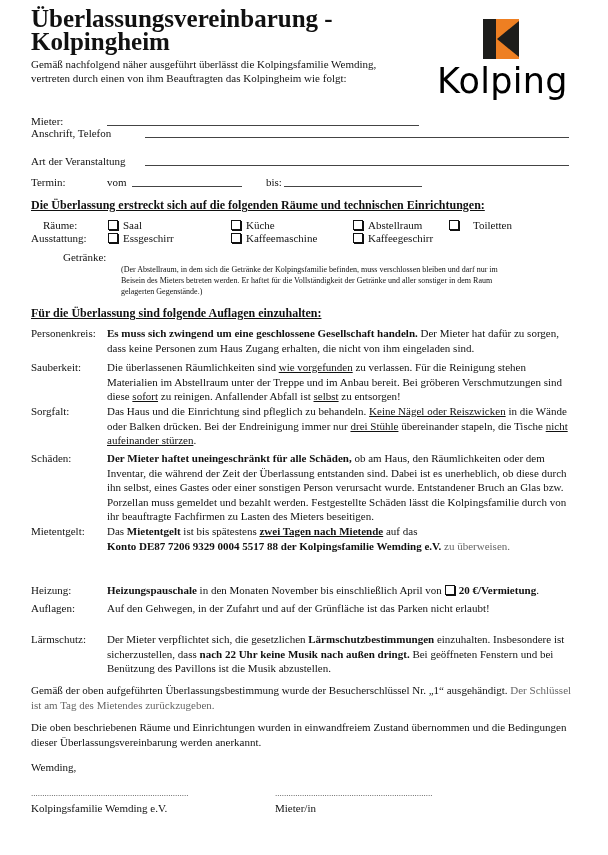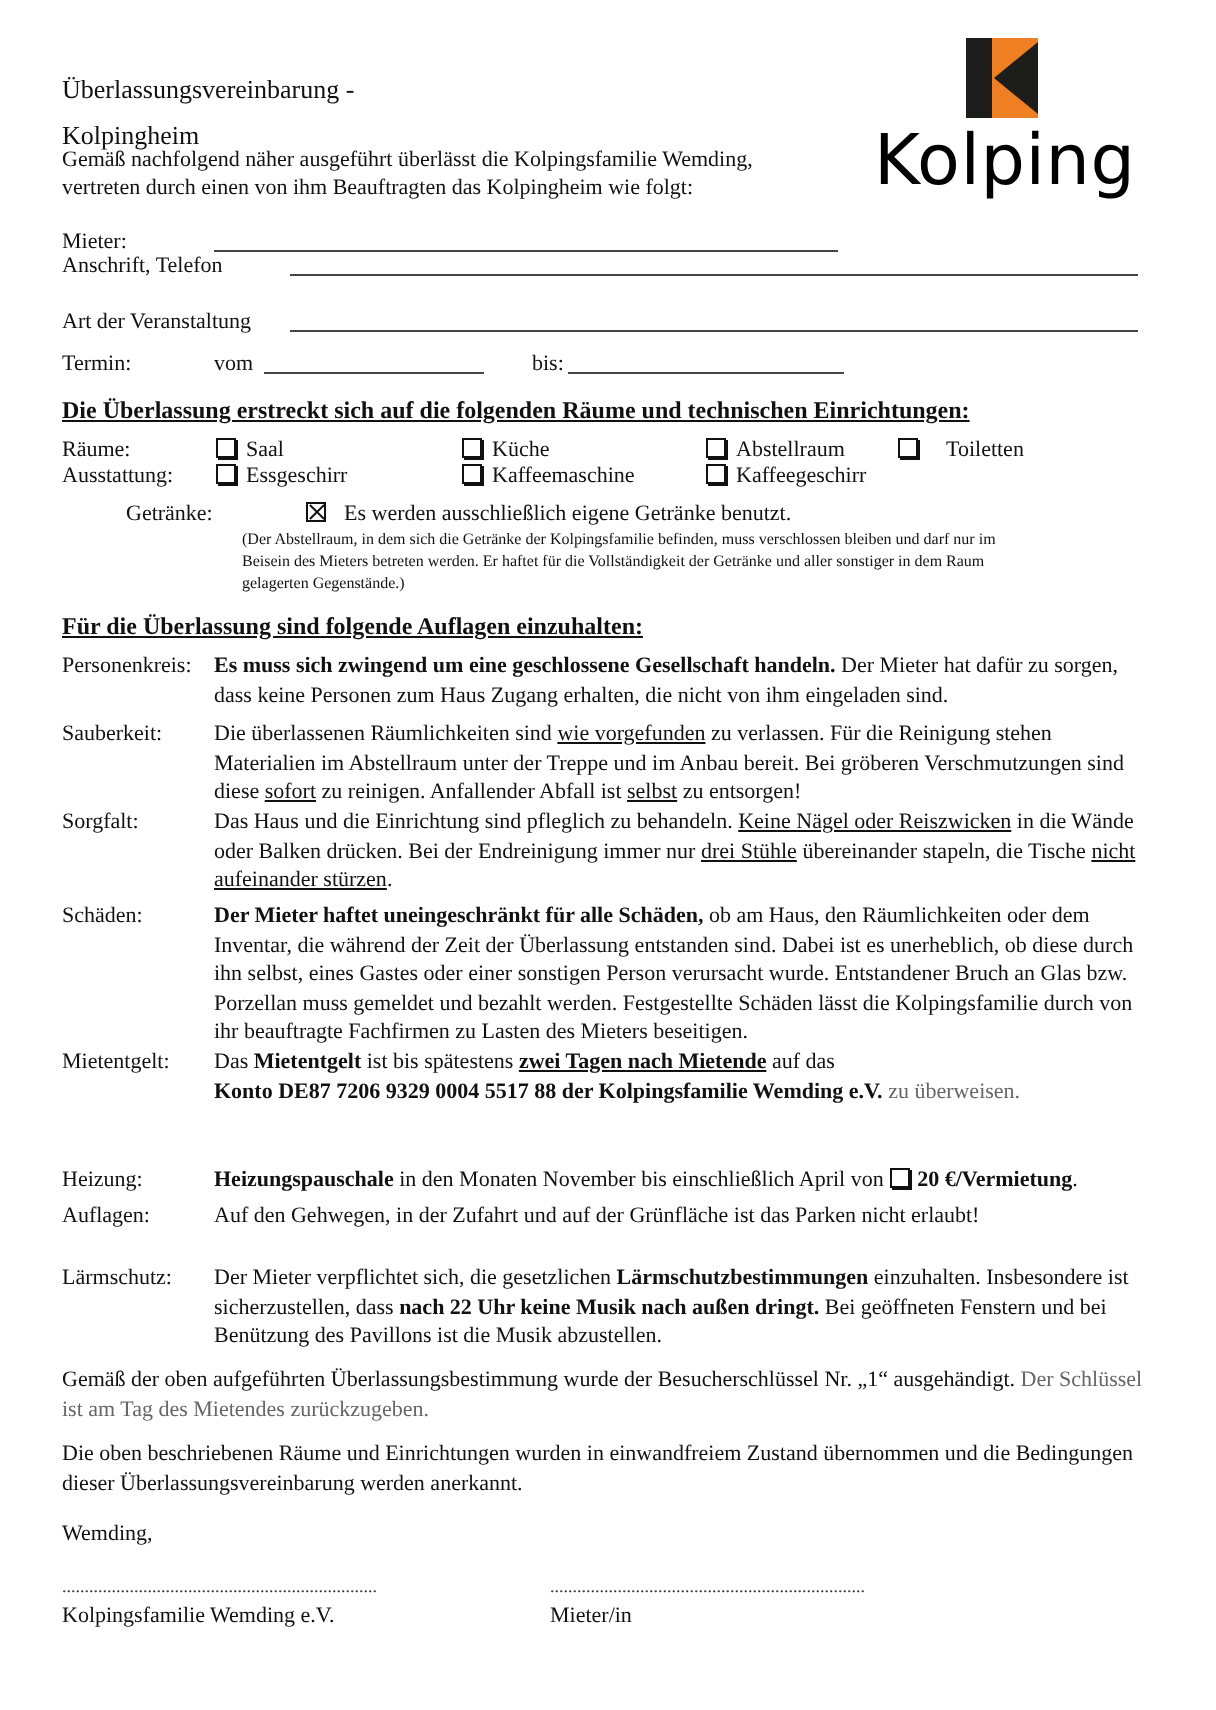--- a/index.html
+++ b/index.html
@@ -4,24 +4,24 @@
 <style>
   html, body { margin: 0; padding: 0; background: #ffffff; }
   body {
     width: 608px; height: 855px; position: relative; overflow: hidden;
     font-family: "Liberation Serif", "DejaVu Serif", serif;
     color: #111111;
     font-size: 11px;
   }
   .abs { position: absolute; }
   .title {
-    left: 31px; top: 33px; width: 390px;
-    font-size: 13px; font-weight: normal; line-height: 23px;
+    left: 31px; top: 7px; width: 390px;
+    font-size: 25px; font-weight: bold; line-height: 23px;
   }
-  .intro { left: 31px; top: 73px; width: 400px; font-size: 11px; line-height: 14px; }
+  .intro { left: 31px; top: 57px; width: 400px; font-size: 11px; line-height: 14px; }
 
   .logo-mark { left: 483px; top: 19px; width: 36px; height: 40px; }
   .logo-text {
     left: 437px; top: 61px; font-family: "DejaVu Sans", sans-serif;
     font-size: 35px; line-height: 40px; color: #000000; letter-spacing: 0.3px;
   }
 
   .field-row { left: 31px; height: 16px; font-size: 11px; line-height: 16px; white-space: nowrap; }
   .field-label { position: absolute; left: 0; top: 0; }
   .field-line { position: absolute; top: 0; height: 12px; border-bottom: 1px solid #444; }
@@ -93,36 +93,35 @@
   <span class="field-label">Termin:</span>
   <span class="field-label" style="left:76px;">vom</span>
   <span class="field-line" style="left:101px; width:110px;"></span>
   <span class="field-label" style="left:235px;">bis:</span>
   <span class="field-line" style="left:253px; width:138px;"></span>
 </div>
 
 <div class="abs heading" style="top:198px;">Die Überlassung erstreckt sich auf die folgenden Räume und technischen Einrichtungen:</div>
 
 <div class="abs grid-row" style="top:219px; width:545px;">
-  <span style="left:0;">Räume:</span>
+  <span style="left:12px;">Räume:</span>
   <span style="left:77px;"><i class="cb"></i><b style="font-weight:normal">Saal</b></span>
   <span style="left:200px;"><i class="cb"></i><b style="font-weight:normal">Küche</b></span>
   <span style="left:322px;"><i class="cb"></i><b style="font-weight:normal">Abstellraum</b></span>
   <span style="left:418px;"><i class="cb" style="margin-right:14px;"></i><b style="font-weight:normal">Toiletten</b></span>
 </div>
 <div class="abs grid-row" style="top:232px; width:545px;">
   <span style="left:0;">Ausstattung:</span>
   <span style="left:77px;"><i class="cb"></i><b style="font-weight:normal">Essgeschirr</b></span>
   <span style="left:200px;"><i class="cb"></i><b style="font-weight:normal">Kaffeemaschine</b></span>
   <span style="left:322px;"><i class="cb"></i><b style="font-weight:normal">Kaffeegeschirr</b></span>
 </div>
 
 <div class="abs grid-row" style="top:251px; width:545px;margin-left:32px;">
   <span style="left:0;">Getränke:</span>
-  <span style="left:90px;"><i class="cbx"></i><b style="font-weight:normal">Es werden ausschließlich eigene Getränke benutzt.</b></span>
 </div>
 <div class="abs small" style="left:121px; top:264px; width:470px;">
   <div>(Der Abstellraum, in dem sich die Getränke der Kolpingsfamilie befinden, muss verschlossen bleiben und darf nur im</div>
   <div>Beisein des Mieters betreten werden. Er haftet für die Vollständigkeit der Getränke und aller sonstiger in dem Raum</div>
   <div>gelagerten Gegenstände.)</div>
 </div>
 
 <div class="abs heading" style="top:306px;">Für die Überlassung sind folgende Auflagen einzuhalten:</div>
 
 <div class="abs clause" style="top:326px;">

